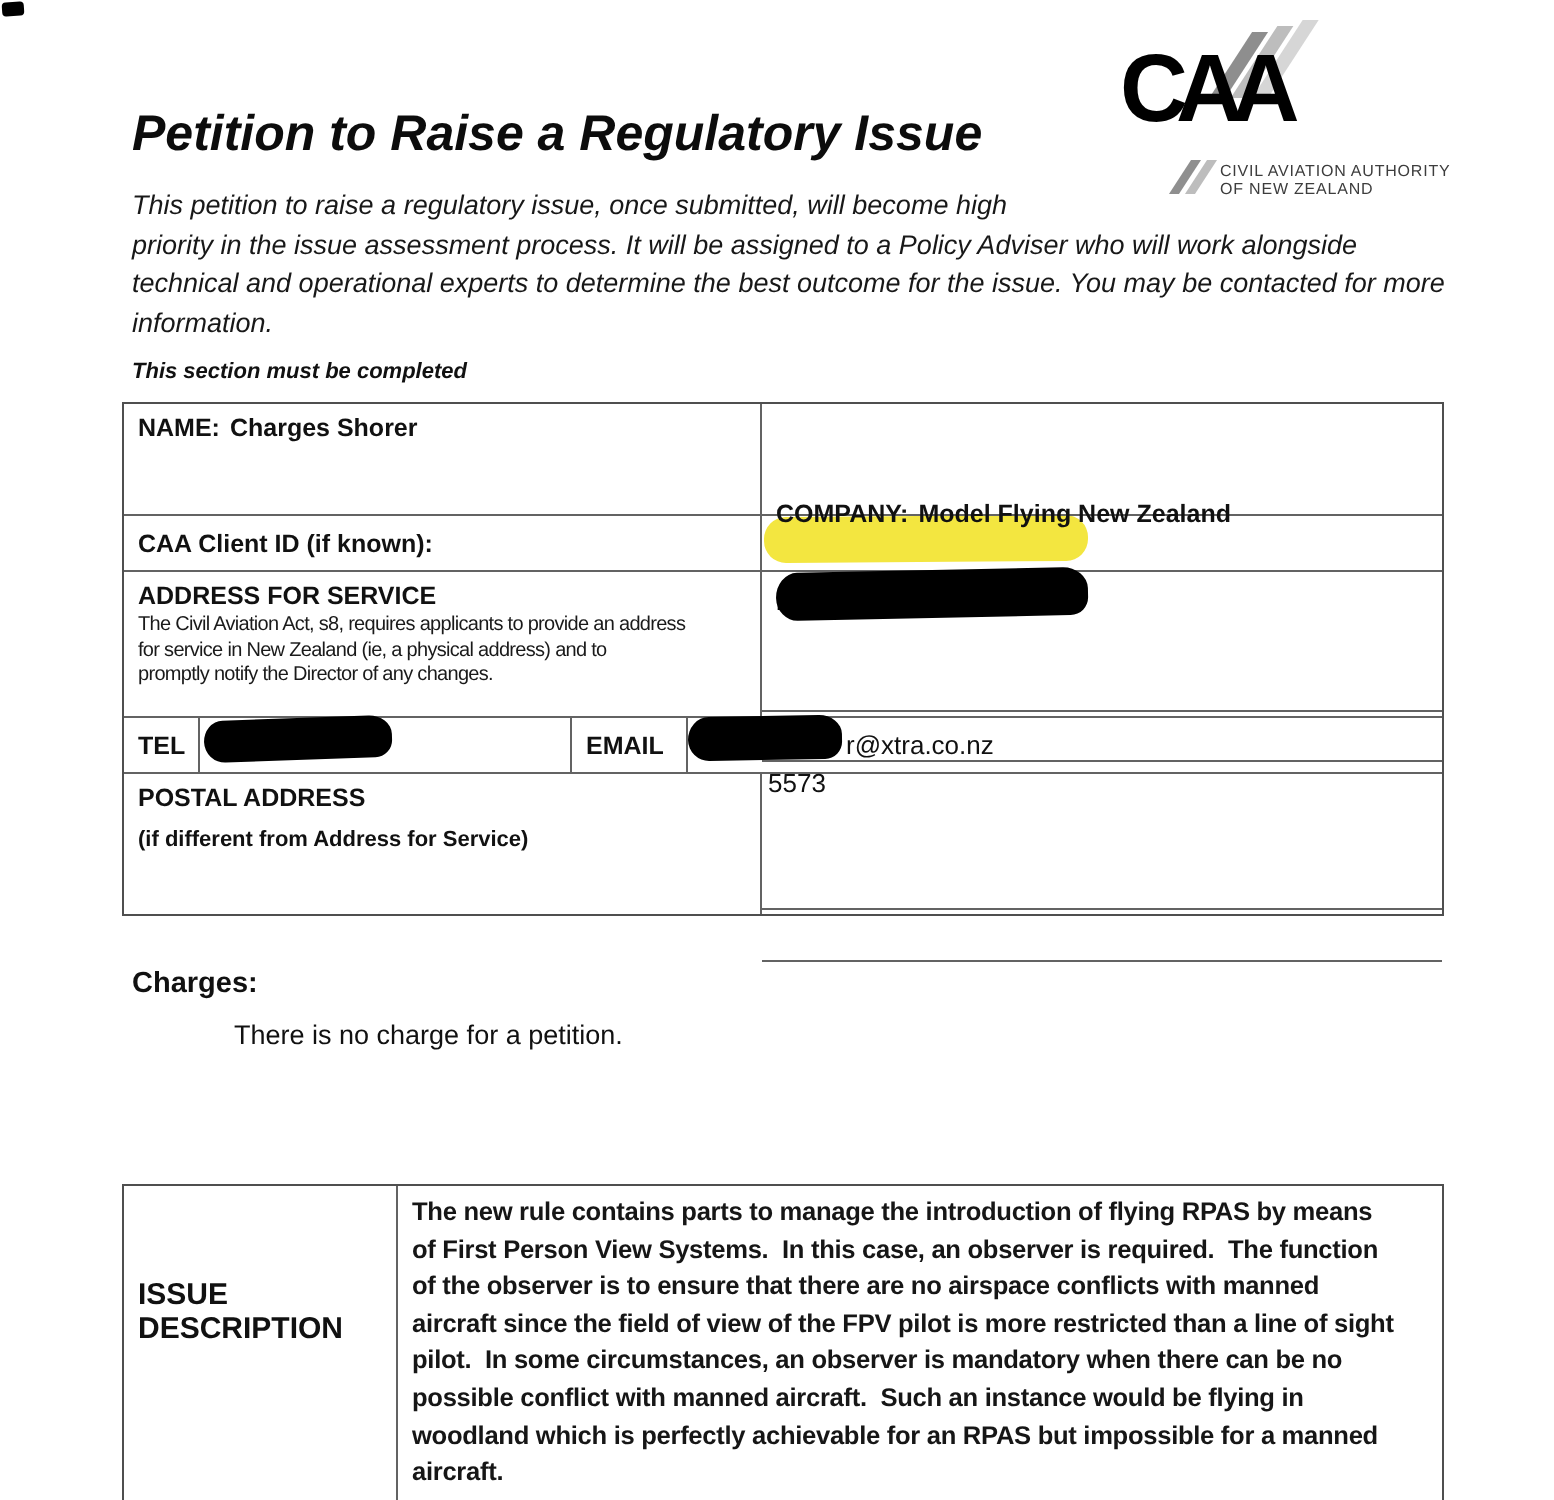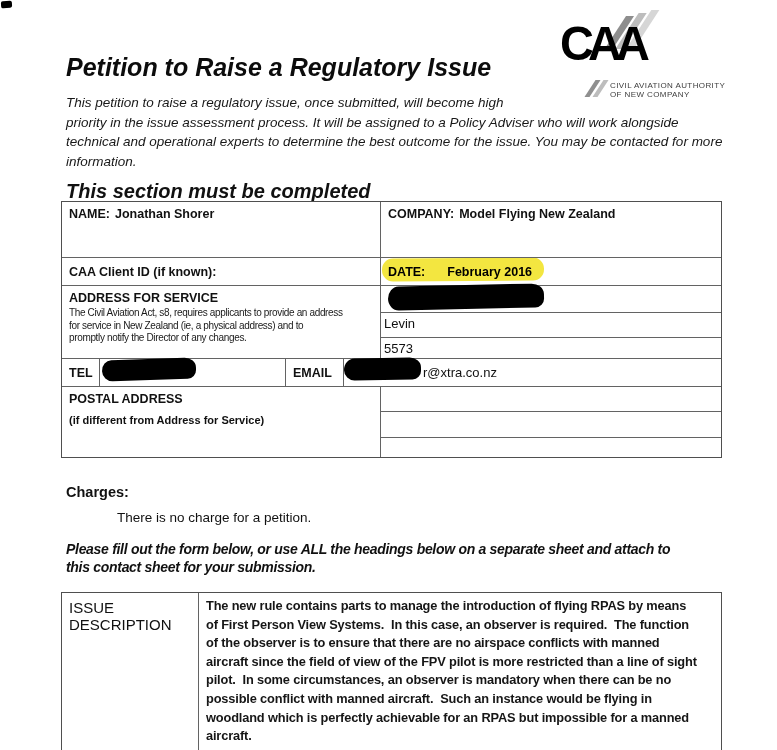--- a/index.html
+++ b/index.html
@@ -23,41 +23,41 @@
               letter-spacing:-6px; color:#000; transform:scaleY(1.02); }
   .logo-slash { position:absolute; width:5px; height:17px; transform:skewX(-33deg); }
   .slash-1 { left:38px; top:72px; background:#8f8f8f; }
   .slash-2 { left:46px; top:72px; background:#bdbdbd; }
   .logo-org1 { position:absolute; left:58px; top:73px; font-size:8px; letter-spacing:0.4px; color:#3d3d3d; }
   .logo-org2 { position:absolute; left:58px; top:82px; font-size:8px; letter-spacing:0.4px; color:#3d3d3d; }
 
   
   .title { left:66px; top:53px; font-size:25px; font-weight:bold; font-style:italic; color:#0c0c0c; }
   .intro { left:66px; top:93px; width:680px; font-size:13.5px; font-style:italic; line-height:19.5px; color:#181818; }
-  .section-note { left:66px; top:180px; font-size:20px; font-weight:bold; font-style:italic; }
+  .section-note { left:66px; top:180px; font-size:11px; font-weight:bold; font-style:italic; }
 
   
   .hl { left:382px; top:258px; width:162px; height:23px; background:#f3e640; border-radius:11px;
         transform:rotate(-0.4deg); }
   .redaction { background:#000; }
   .red-addr  { left:388px; top:285px; width:156px; height:24px; border-radius:12px 14px 10px 12px / 14px 12px 10px 13px; transform:rotate(-1.2deg); }
   .red-tel   { left:102px; top:359px; width:94px;  height:21px; border-radius:10px 12px 9px 11px / 11px 10px 9px 11px;  transform:rotate(-2deg); }
   .red-email { left:344px; top:358px; width:77px;  height:22px; border-radius:11px 12px 9px 11px / 12px 10px 9px 11px;  transform:rotate(-1deg); }
 
   
   .contact-table { left:61px; top:201px; width:661px; height:257px; border:1px solid var(--outer); }
   .row { display:flex; width:100%; }
   .row + .row { border-top:1px solid var(--line); }
   .row-a { height:55px; }
   .row-b { height:28px;justify-content:center; }
   .row-c { height:73px; }
   .row-d { height:28px; }
   .row-e { height:71px; }
   .c-left  { width:319px; border-right:1px solid var(--line); }
-  .c-right { flex:1; }
+  .c-right { flex:1;margin-top:43px; }
   .cell-pad { padding:5px 7px; }
   .vcenter { display:flex; align-items:center; padding:0 7px; }
   .f12b { font-size:12.5px; font-weight:bold; }
   .lbl { margin-right:5px; }
   .hl-text { color:#000000; position:relative; }
   .date-val { margin-left:22px; }
   .addr-head { font-size:12.5px; font-weight:bold; line-height:14px; }
   .addr-note { font-size:10px; line-height:12.5px; letter-spacing:-0.35px; margin-top:2px; color:#1a1a1a; }
   .sub-row { width:100%; }
   .sub-row + .sub-row { border-top:1px solid var(--line); }
@@ -73,56 +73,56 @@
 
   
   .charges-head { left:66px; top:484px; font-size:14.5px; font-weight:bold; }
   .charges-body { left:117px; top:510px; font-size:13.5px; }
   .instruction  { left:66px; top:540px; width:672px; font-size:14px; font-weight:bold; font-style:italic;
                   line-height:18px; letter-spacing:-0.3px; }
 
   
   .issue-table { left:61px; top:592px; width:661px; height:158px; border:1px solid var(--outer); border-bottom:none; display:flex; }
   .issue-left  { width:137px; border-right:1px solid var(--line); padding:7px 7px; }
-  .issue-head  { font-size:15px; font-weight:normal; line-height:16.5px; }
+  .issue-head  { font-size:15px; font-weight:bold; line-height:16.5px;margin-top:40px; }
   .issue-hint  { font-size:11px; font-style:italic; line-height:13.5px; margin-top:11px; color:#222; }
   .issue-right { flex:1; padding:4px 7px;font-weight:bold; }
   .issue-body  { font-size:12.8px; line-height:18.6px; letter-spacing:-0.15px; color:#161616; }
 </style>
 </head>
 <body>
 
 <div class="page">
 
   <div class="abs corner-artifact"></div>
 
   <div class="abs logo">
     <div class="logo-stripe stripe-1"></div>
     <div class="logo-stripe stripe-2"></div>
     <div class="logo-stripe stripe-3"></div>
     <div class="logo-caa">CAA</div>
     <div class="logo-slash slash-1"></div>
     <div class="logo-slash slash-2"></div>
     <div class="logo-org1">CIVIL AVIATION AUTHORITY</div>
-    <div class="logo-org2">OF NEW COMPANY</div>
+    <div class="logo-org2">OF NEW ZEALAND</div>
   </div>
 
   <h1 class="abs title">Petition to Raise a Regulatory Issue</h1>
   <div class="abs intro pre">This petition to raise a regulatory issue, once submitted, will become high
 priority in the issue assessment process. It will be assigned to a Policy Adviser who will work alongside
 technical and operational experts to determine the best outcome for the issue. You may be contacted for more
 information.</div>
   <div class="abs section-note">This section must be completed</div>
 
   <div class="abs hl"></div>
 
   <div class="abs contact-table">
     <div class="row row-a">
       <div class="c-left cell-pad f12b">
-        <span class="lbl">NAME:</span><span>Jonathan Shorer</span>
+        <span class="lbl">NAME:</span><span>Charges Shorer</span>
       </div>
       <div class="c-right cell-pad f12b">
         <span class="lbl">COMPANY:</span><span>Model Flying New Zealand</span>
       </div>
     </div>
 
     <div class="row row-b">
       <div class="c-left vcenter f12b">
         <span>CAA Client ID (if known):</span>
       </div>
@@ -167,22 +167,20 @@
       <div class="c-right">
         <div class="sub-row sr-e1"></div>
         <div class="sub-row sr-e2"></div>
         <div class="sub-row sr-e3"></div>
       </div>
     </div>
   </div>
 
   <div class="abs charges-head">Charges:</div>
   <div class="abs charges-body">There is no charge for a petition.</div>
-  <div class="abs instruction pre">Please fill out the form below, or use ALL the headings below on a separate sheet and attach to
-this contact sheet for your submission.</div>
 
   <div class="abs issue-table">
     <div class="issue-left">
       <div class="issue-head pre">ISSUE
 DESCRIPTION</div>
     </div>
     <div class="issue-right">
       <div class="issue-body pre">The new rule contains parts to manage the introduction of flying RPAS by means
 of First Person View Systems.  In this case, an observer is required.  The function
 of the observer is to ensure that there are no airspace conflicts with manned

